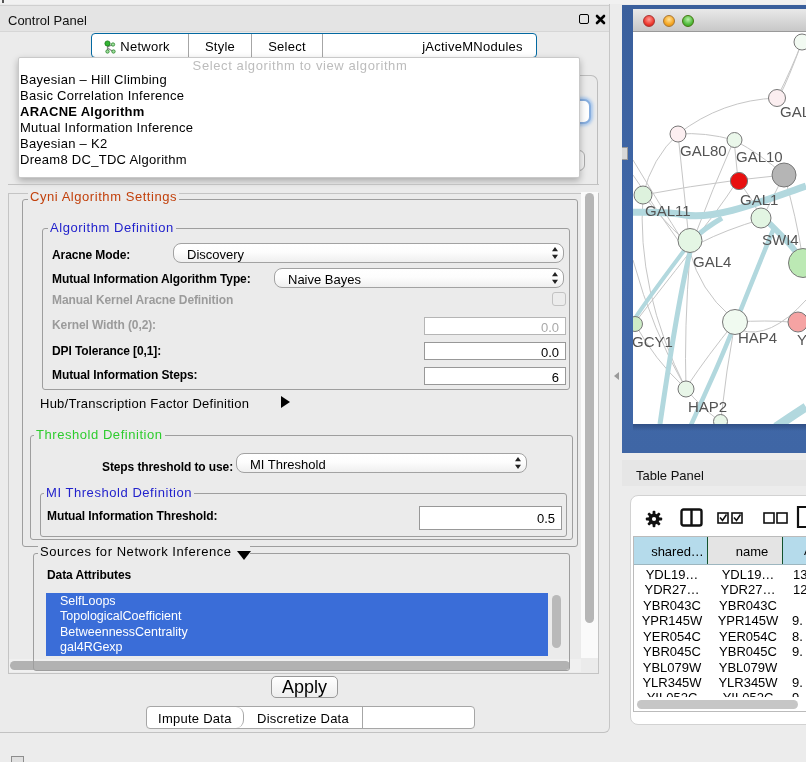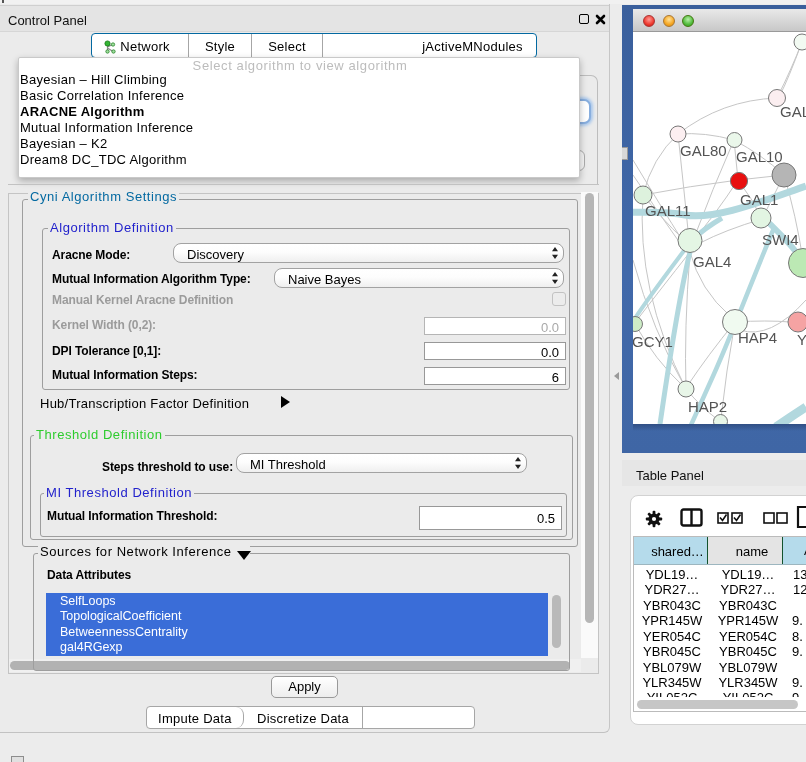--- a/index.html
+++ b/index.html
@@ -62,21 +62,21 @@
 .tfield { position:absolute; background:#fff; border:1px solid #989898;
   font-size:13px; text-align:right; color:#000; }
 .tfield span { position:absolute; right:6px; top:2px; }
 
 
 #datalist { left:46px; top:593px; width:502px; height:63px; background:#3a6dd8; }
 .litem { position:absolute; left:14px; font-size:12.5px; color:#fff; white-space:nowrap; }
 
 
 #applybtn { left:271px; top:676px; width:67px; height:22px; background:linear-gradient(#ffffff,#ededed);
-  border:1px solid #999; border-radius:5px; text-align:center; font-size:13px; line-height:20px; }
+  border:1px solid #999; border-radius:5px; text-align:center; font-size:18px; line-height:20px; }
 #btabs { left:146px; top:706px; width:329px; height:23px; background:#fff;
   border:1px solid #a6a6a6; border-radius:4px; display:flex; overflow:hidden; }
 
 
 #netframe { left:622px; top:5px; width:184px; height:448px; background:linear-gradient(#3a5f9c,#4169aa 60%,#3f66a5); }
 #mactitle { left:633px; top:9px; width:173px; height:23px;
   background:linear-gradient(#e9e9e9,#c8c8c8); border-bottom:1px solid #9a9a9a; }
 .light { position:absolute; top:15px; width:12px; height:12px; border-radius:50%; }
 #netview { left:633px; top:32px; width:173px; height:392px; background:#fff; }
 
@@ -136,21 +136,21 @@
 
   <div class="abs" style="left:8px;top:184px;width:591px;height:1px;background:#c2c2c2;"></div>
 
   <div id="viewport" class="abs"></div>
   <div id="vscroll" class="abs"></div>
   <div id="vthumb" class="abs"></div>
   <div id="hscroll" class="abs"></div>
   <div id="hthumb" class="abs"></div>
 
   <div class="group" style="left:22px;top:199px;width:556px;height:348px;"></div>
-  <div class="gtitle" style="left:28px;top:189px;color:#0369a1;">Cyni Algorithm Settings</div>
+  <div class="gtitle" style="left:28px;top:189px;color:#c2410c;">Cyni Algorithm Settings</div>
 
   <div class="group" style="left:42px;top:228px;width:528px;height:162px;"></div>
   <div class="gtitle" style="left:48px;top:220px;color:#2222cc;">Algorithm Definition</div>
 
   <div class="label" style="left:52px;top:248px;">Aracne Mode:</div>
   <div class="combo" style="left:173px;top:243px;width:391px;">
     <span class="combotext">Discovery</span>
     <svg class="comboarr" viewBox="0 0 8 14">
         <path d="M4 1 L7 5.2 L1 5.2 Z M4 13 L7 8.8 L1 8.8 Z" fill="#222"></path>
       </svg>

